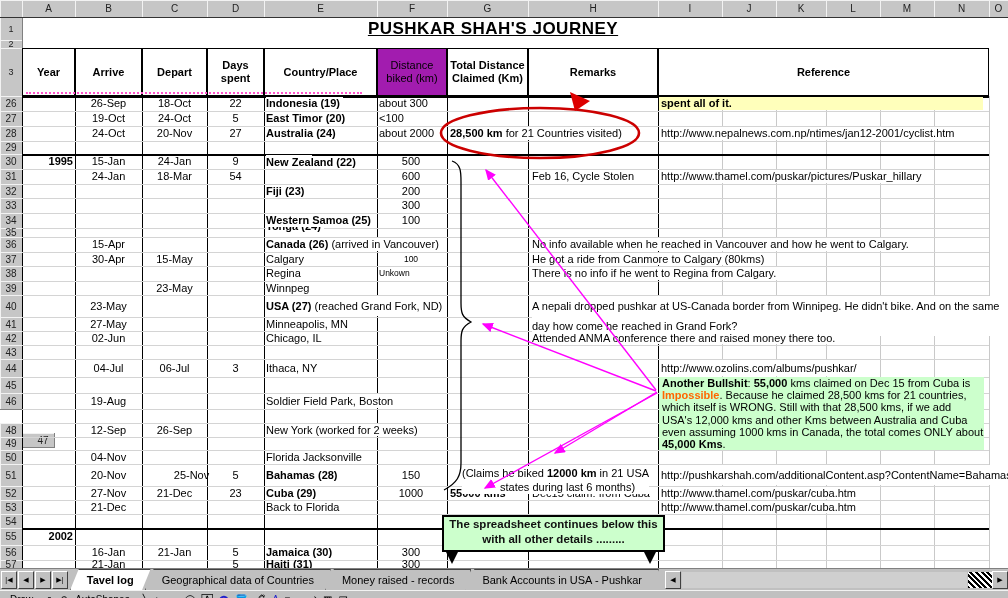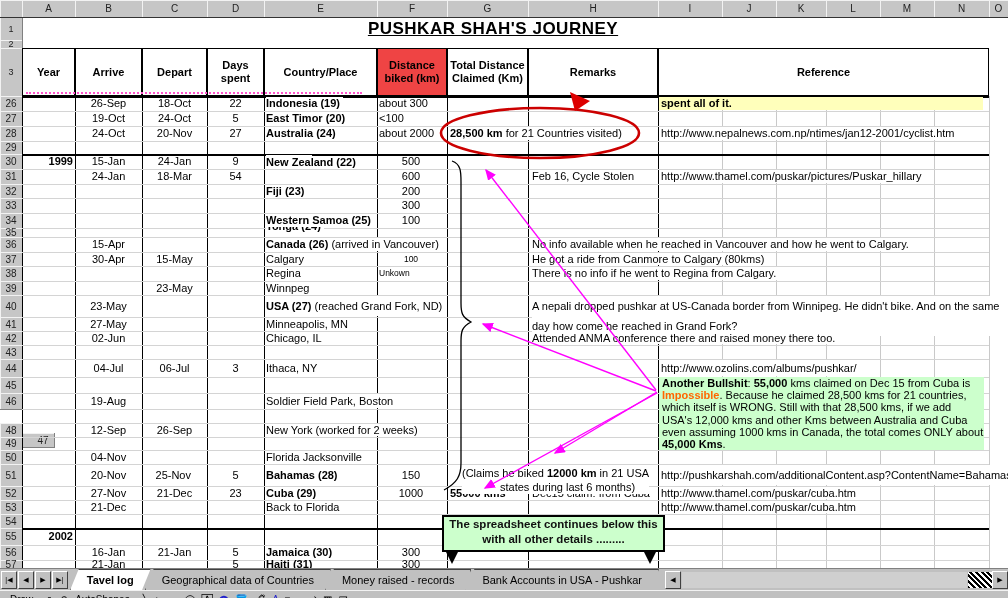--- a/index.html
+++ b/index.html
@@ -229,41 +229,41 @@
     <div class="gl" style="left: 0px; top: 17px; width: 1008px; height: 1px; background: rgb(51, 51, 51); z-index: 1;"></div>
     <div class="gl" style="left: 22px; top: 48px; width: 967px; height: 2px; background: rgb(0, 0, 0); z-index: 1;"></div>
     <div class="gl" style="left: 22px; top: 96px; width: 967px; height: 2px; background: rgb(0, 0, 0); z-index: 1;"></div>
     <div class="gl" style="left: 22px; top: 154px; width: 967px; height: 2px; background: rgb(0, 0, 0); z-index: 1;"></div>
     <div class="gl" style="left: 22px; top: 528px; width: 967px; height: 2px; background: rgb(0, 0, 0); z-index: 1;"></div>
     <div style="position: absolute; left: 22px; top: 48px; width: 51px; height: 46px; border: 1px solid rgb(0, 0, 0); display: flex; align-items: center; justify-content: center; text-align: center; font-weight: bold; z-index: 2; background: rgb(255, 255, 255); line-height: 13px;">Year</div>
     <div style="position: absolute; left: 75px; top: 48px; width: 65px; height: 46px; border: 1px solid rgb(0, 0, 0); display: flex; align-items: center; justify-content: center; text-align: center; font-weight: bold; z-index: 2; background: rgb(255, 255, 255); line-height: 13px;">Arrive</div>
     <div style="position: absolute; left: 142px; top: 48px; width: 63px; height: 46px; border: 1px solid rgb(0, 0, 0); display: flex; align-items: center; justify-content: center; text-align: center; font-weight: bold; z-index: 2; background: rgb(255, 255, 255); line-height: 13px;">Depart</div>
     <div style="position: absolute; left: 207px; top: 48px; width: 55px; height: 46px; border: 1px solid rgb(0, 0, 0); display: flex; align-items: center; justify-content: center; text-align: center; font-weight: bold; z-index: 2; background: rgb(255, 255, 255); line-height: 13px;">Days spent</div>
     <div style="position: absolute; left: 264px; top: 48px; width: 111px; height: 46px; border: 1px solid rgb(0, 0, 0); display: flex; align-items: center; justify-content: center; text-align: center; font-weight: bold; z-index: 2; background: rgb(255, 255, 255); line-height: 13px;">Country/Place</div>
-    <div style="position: absolute; left: 377px; top: 48px; width: 68px; height: 46px; border: 1px solid rgb(0, 0, 0); display: flex; align-items: center; justify-content: center; text-align: center; font-weight: bold; z-index: 2; background: #ef4444; line-height: 13px;">Distance biked (km)</div>
+    <div style="position: absolute; left: 377px; top: 48px; width: 68px; height: 46px; border: 1px solid rgb(0, 0, 0); display: flex; align-items: center; justify-content: center; text-align: center; font-weight: normal; z-index: 2; background: #a21caf; line-height: 13px;">Distance biked (km)</div>
     <div style="position: absolute; left: 528px; top: 48px; width: 128px; height: 46px; border: 1px solid rgb(0, 0, 0); display: flex; align-items: center; justify-content: center; text-align: center; font-weight: bold; z-index: 2; background: rgb(255, 255, 255); line-height: 13px;">Remarks</div>
     <div style="position: absolute; left: 447px; top: 48px; width: 79px; height: 46px; border: 1px solid rgb(0, 0, 0); display: flex; align-items: center; justify-content: center; text-align: center; font-weight: bold; z-index: 2; background: rgb(255, 255, 255); line-height: 13px;">Total Distance Claimed (Km)</div>
     <div style="position: absolute; left: 658px; top: 48px; width: 329px; height: 46px; border: 1px solid rgb(0, 0, 0); display: flex; align-items: center; justify-content: center; font-weight: bold; z-index: 2; background: rgb(255, 255, 255);">Reference</div>
     <div class="cell" style="position: absolute; left: 76px; top: 97px; width: 65px; height: 13px; line-height: 13px; z-index: 2; text-align: center;">26-Sep</div>
     <div class="cell" style="position: absolute; left: 143px; top: 97px; width: 63px; height: 13px; line-height: 13px; z-index: 2; text-align: center;">18-Oct</div>
     <div class="cell" style="position: absolute; left: 208px; top: 97px; width: 55px; height: 13px; line-height: 13px; z-index: 2; text-align: center;">22</div>
     <div class="cell wbg" style="position: absolute; left: 266px; top: 97px; width: auto; height: 13px; line-height: 13px; z-index: 2;"><span style="font-weight: bold;">Indonesia (19)</span></div>
     <div class="cell" style="position: absolute; left: 379px; top: 97px; width: 66px; height: 13px; line-height: 13px; z-index: 2; text-align: left;">about 300</div>
     <div class="cell" style="position: absolute; left: 76px; top: 112px; width: 65px; height: 13px; line-height: 13px; z-index: 2; text-align: center;">19-Oct</div>
     <div class="cell" style="position: absolute; left: 143px; top: 112px; width: 63px; height: 13px; line-height: 13px; z-index: 2; text-align: center;">24-Oct</div>
     <div class="cell" style="position: absolute; left: 208px; top: 112px; width: 55px; height: 13px; line-height: 13px; z-index: 2; text-align: center;">5</div>
     <div class="cell wbg" style="position: absolute; left: 266px; top: 112px; width: auto; height: 13px; line-height: 13px; z-index: 2;"><span style="font-weight: bold;">East Timor (20)</span></div>
     <div class="cell" style="position: absolute; left: 379px; top: 112px; width: 66px; height: 13px; line-height: 13px; z-index: 2; text-align: left;">&lt;100</div>
     <div class="cell" style="position: absolute; left: 76px; top: 127px; width: 65px; height: 13px; line-height: 13px; z-index: 2; text-align: center;">24-Oct</div>
     <div class="cell" style="position: absolute; left: 143px; top: 127px; width: 63px; height: 13px; line-height: 13px; z-index: 2; text-align: center;">20-Nov</div>
     <div class="cell" style="position: absolute; left: 208px; top: 127px; width: 55px; height: 13px; line-height: 13px; z-index: 2; text-align: center;">27</div>
     <div class="cell wbg" style="position: absolute; left: 266px; top: 127px; width: auto; height: 13px; line-height: 13px; z-index: 2;"><span style="font-weight: bold;">Australia (24)</span></div>
     <div class="cell" style="position: absolute; left: 379px; top: 127px; width: 66px; height: 13px; line-height: 13px; z-index: 2; text-align: left;">about 2000</div>
     <div class="cell wbg" style="position: absolute; left: 661px; top: 127px; width: auto; height: 13px; line-height: 13px; z-index: 2;">http://www.nepalnews.com.np/ntimes/jan12-2001/cyclist.htm</div>
-    <div class="cell bold" style="position: absolute; left: 23px; top: 155px; width: 50px; height: 13px; line-height: 13px; z-index: 2; text-align: right;">1999</div>
+    <div class="cell bold" style="position: absolute; left: 23px; top: 155px; width: 50px; height: 13px; line-height: 13px; z-index: 2; text-align: right;">1995</div>
     <div class="cell" style="position: absolute; left: 76px; top: 155px; width: 65px; height: 13px; line-height: 13px; z-index: 2; text-align: center;">15-Jan</div>
     <div class="cell" style="position: absolute; left: 143px; top: 155px; width: 63px; height: 13px; line-height: 13px; z-index: 2; text-align: center;">24-Jan</div>
     <div class="cell" style="position: absolute; left: 208px; top: 155px; width: 55px; height: 13px; line-height: 13px; z-index: 2; text-align: center;">9</div>
     <div class="cell wbg" style="position: absolute; left: 266px; top: 155px; width: auto; height: 13px; line-height: 13px; z-index: 2;"><span>Australia</span></div>
     <div class="cell" style="position: absolute; left: 378px; top: 155px; width: 66px; height: 13px; line-height: 13px; z-index: 2; text-align: center;">500</div>
     <div class="cell" style="position: absolute; left: 76px; top: 170px; width: 65px; height: 13px; line-height: 13px; z-index: 2; text-align: center;">24-Jan</div>
     <div class="cell" style="position: absolute; left: 143px; top: 170px; width: 63px; height: 13px; line-height: 13px; z-index: 2; text-align: center;">18-Mar</div>
     <div class="cell" style="position: absolute; left: 208px; top: 170px; width: 55px; height: 13px; line-height: 13px; z-index: 2; text-align: center;">54</div>
     <div class="cell wbg" style="position: absolute; left: 266px; top: 156px; width: auto; height: 13px; line-height: 13px; z-index: 2;"><span style="font-weight: bold;">New Zealand (22)</span></div>
     <div class="cell" style="position: absolute; left: 378px; top: 170px; width: 66px; height: 13px; line-height: 13px; z-index: 2; text-align: center;">600</div>
@@ -302,21 +302,21 @@
     <div class="cell wbg" style="position: absolute; left: 266px; top: 360px; width: auto; height: 16px; line-height: 16px; z-index: 2;"><span>Ithaca, NY</span></div>
     <div class="cell wbg" style="position: absolute; left: 661px; top: 360px; width: auto; height: 16px; line-height: 16px; z-index: 2;">http://www.ozolins.com/albums/pushkar/</div>
     <div class="cell" style="position: absolute; left: 76px; top: 394px; width: 65px; height: 14px; line-height: 14px; z-index: 2; text-align: center;">19-Aug</div>
     <div class="cell wbg" style="position: absolute; left: 266px; top: 394px; width: auto; height: 14px; line-height: 14px; z-index: 2;"><span>Soldier Field Park, Boston</span></div>
     <div class="cell" style="position: absolute; left: 76px; top: 424px; width: 65px; height: 12px; line-height: 12px; z-index: 2; text-align: center;">12-Sep</div>
     <div class="cell" style="position: absolute; left: 143px; top: 424px; width: 63px; height: 12px; line-height: 12px; z-index: 2; text-align: center;">26-Sep</div>
     <div class="cell wbg" style="position: absolute; left: 266px; top: 424px; width: auto; height: 12px; line-height: 12px; z-index: 2;"><span>New York (worked for 2 weeks)</span></div>
     <div class="cell" style="position: absolute; left: 76px; top: 451px; width: 65px; height: 12px; line-height: 12px; z-index: 2; text-align: center;">04-Nov</div>
     <div class="cell wbg" style="position: absolute; left: 266px; top: 451px; width: auto; height: 12px; line-height: 12px; z-index: 2;"><span>Florida Jacksonville</span></div>
     <div class="cell" style="position: absolute; left: 76px; top: 465px; width: 65px; height: 20px; line-height: 20px; z-index: 2; text-align: center;">20-Nov</div>
-    <div class="cell" style="position: absolute; left: 128px; top: 465px; width: 63px; height: 20px; line-height: 20px; z-index: 2; text-align: right;">25-Nov</div>
+    <div class="cell" style="position: absolute; left: 160px; top: 465px; width: 63px; height: 20px; line-height: 20px; z-index: 2; text-align: center;">25-Nov</div>
     <div class="cell" style="position: absolute; left: 208px; top: 465px; width: 55px; height: 20px; line-height: 20px; z-index: 2; text-align: center;">5</div>
     <div class="cell wbg" style="position: absolute; left: 266px; top: 465px; width: auto; height: 20px; line-height: 20px; z-index: 2;"><span style="font-weight: bold;">Bahamas (28)</span></div>
     <div class="cell" style="position: absolute; left: 378px; top: 465px; width: 66px; height: 20px; line-height: 20px; z-index: 2; text-align: center;">150</div>
     <div class="cell wbg" style="position: absolute; left: 661px; top: 465px; width: auto; height: 20px; line-height: 20px; z-index: 2;">http://pushkarshah.com/additionalContent.asp?ContentName=Bahamas</div>
     <div class="cell" style="position: absolute; left: 76px; top: 487px; width: 65px; height: 12px; line-height: 12px; z-index: 2; text-align: center;">27-Nov</div>
     <div class="cell" style="position: absolute; left: 143px; top: 487px; width: 63px; height: 12px; line-height: 12px; z-index: 2; text-align: center;">21-Dec</div>
     <div class="cell" style="position: absolute; left: 208px; top: 487px; width: 55px; height: 12px; line-height: 12px; z-index: 2; text-align: center;">23</div>
     <div class="cell wbg" style="position: absolute; left: 266px; top: 487px; width: auto; height: 12px; line-height: 12px; z-index: 2;"><span style="font-weight: bold;">Cuba (29)</span></div>
     <div class="cell" style="position: absolute; left: 378px; top: 487px; width: 66px; height: 12px; line-height: 12px; z-index: 2; text-align: center;">1000</div>
     <div class="cell bold wbg" style="position: absolute; left: 450px; top: 487px; width: auto; height: 12px; line-height: 12px; z-index: 2;">55000 kms</div>

